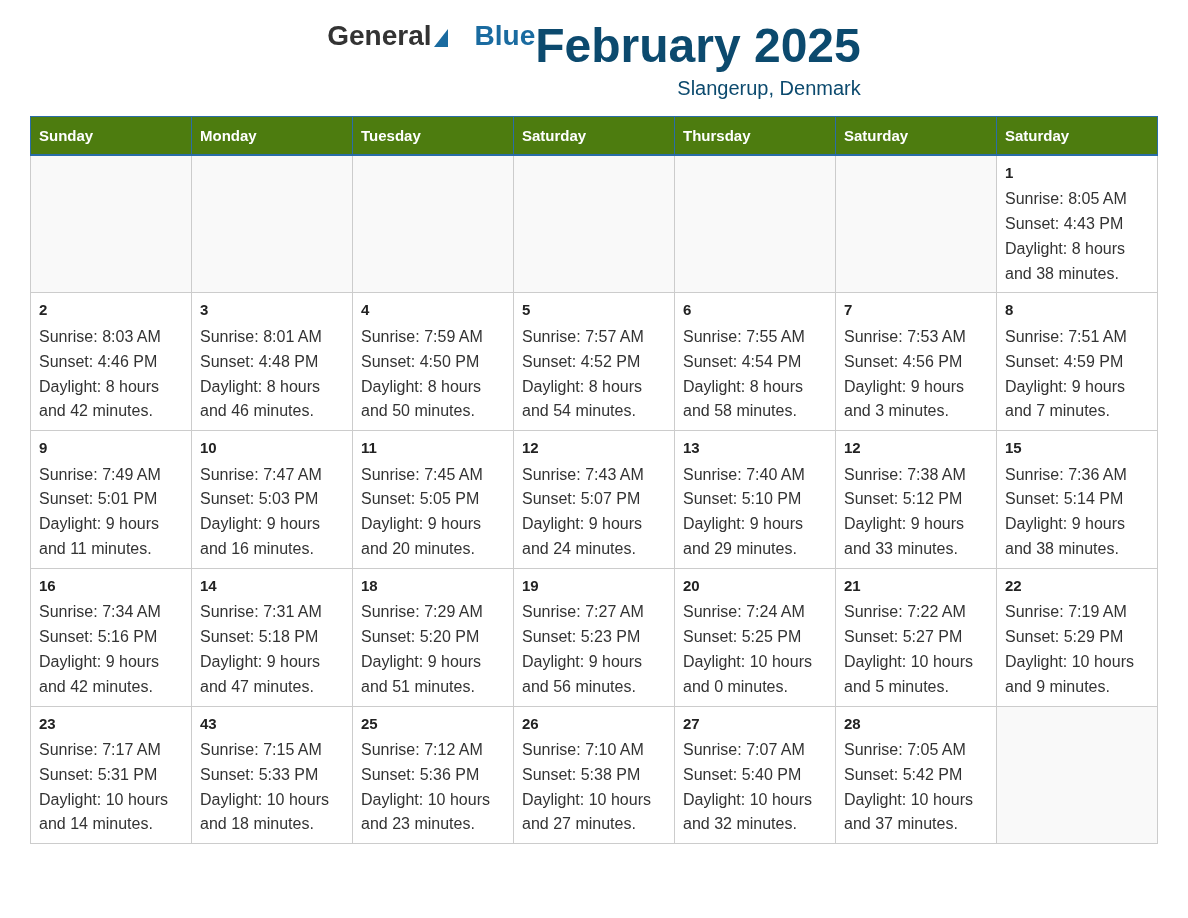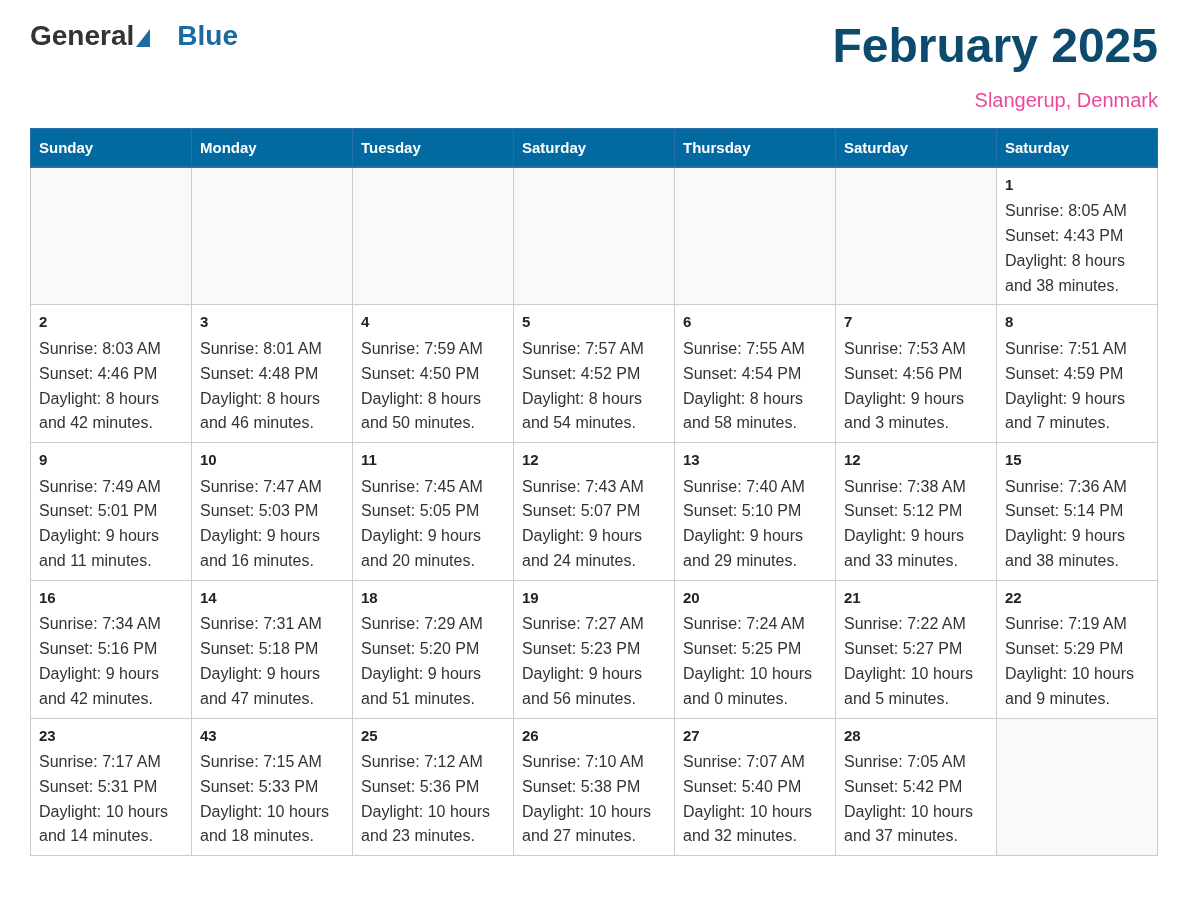--- a/index.html
+++ b/index.html
@@ -5,21 +5,21 @@
     * { box-sizing: border-box; margin: 0; padding: 0; }
     body {
       font-family: Arial, sans-serif;
       background: #fff;
       padding: 20px 30px;
       width: 1188px;
       min-height: 918px;
     }
     .header {
       display: flex;
-      justify-content: space-between;
+      justify-content: center;
       align-items: flex-start;
       margin-bottom: 16px;
     }
     .logo {
       display: flex;
       flex-direction: column;
       align-items: flex-start;
     }
     .logo-text {
       display: flex;
@@ -49,30 +49,30 @@
       text-align: right;
     }
     .month-title {
       font-size: 48px;
       font-weight: bold;
       color: #0c4a6e;
       line-height: 1.1;
     }
     .location {
       font-size: 20px;
-      color: #ec4899;
-      margin-top: 16px;
+      color: #0c4a6e;
+      margin-top: 4px;
     }
     .calendar {
       width: 100%;
       border-collapse: collapse;
       border: 1px solid #aaa;
     }
     .calendar thead tr th {
-      background-color: #0369a1;
+      background-color: #4d7c0f;
       color: #fff;
       font-size: 15px;
       font-weight: bold;
       padding: 10px 8px;
       text-align: left;
       border: 1px solid #2a6da8;
     }
     .calendar tbody tr td {
       vertical-align: top;
       border: 1px solid #ccc;

